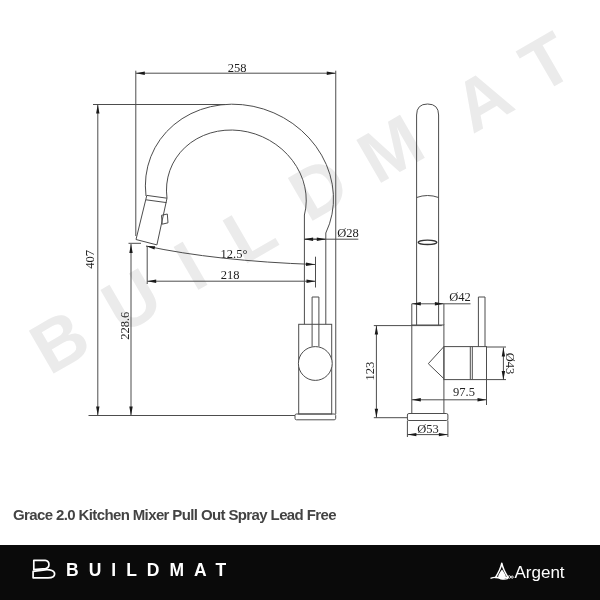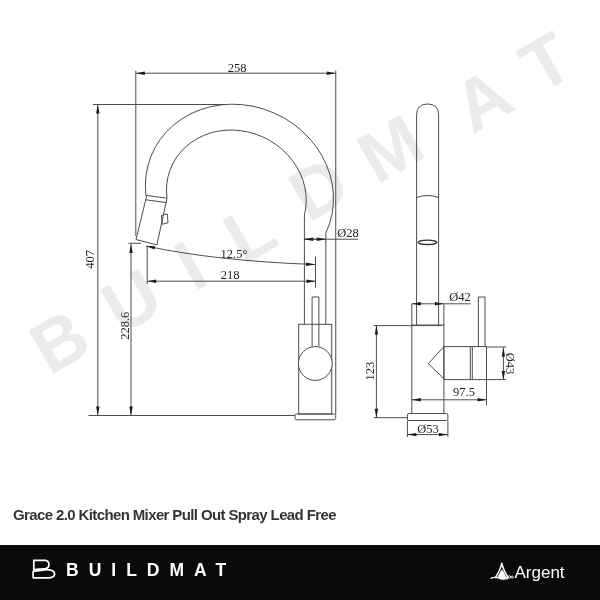--- a/index.html
+++ b/index.html
@@ -1,19 +1,19 @@
 <!DOCTYPE html>
 <html><head>
 <meta charset="utf-8">
 <style>
   html,body{margin:0;padding:0;background:#ffffff;width:600px;height:600px;overflow:hidden;}
   body{filter:grayscale(1);}
   .dim{font-family:"Liberation Serif",serif;font-size:12.5px;fill:#1f1f1f;}
   #title{position:absolute;left:13px;top:506px;font-family:"Liberation Sans",sans-serif;
-         font-weight:700;font-size:15px;color:#7f1d1d;letter-spacing:-0.62px;}
+         font-weight:700;font-size:15px;color:#a21caf;letter-spacing:-0.62px;}
   #footer{position:absolute;left:0;top:545px;width:600px;height:55px;background:#0a0a0a;}
 </style>
 </head>
 <body>
 
 <svg width="600" height="600" viewBox="0 0 600 600" style="position:absolute;left:0;top:0">
   <defs>
     <marker id="ar" markerWidth="10" markerHeight="6" refX="9.7" refY="3" orient="auto-start-reverse" markerUnits="userSpaceOnUse">
       <path d="M9.7,3 L0.7,1.3 L0.7,4.7 Z" fill="#1a1a1a"></path>
     </marker>

